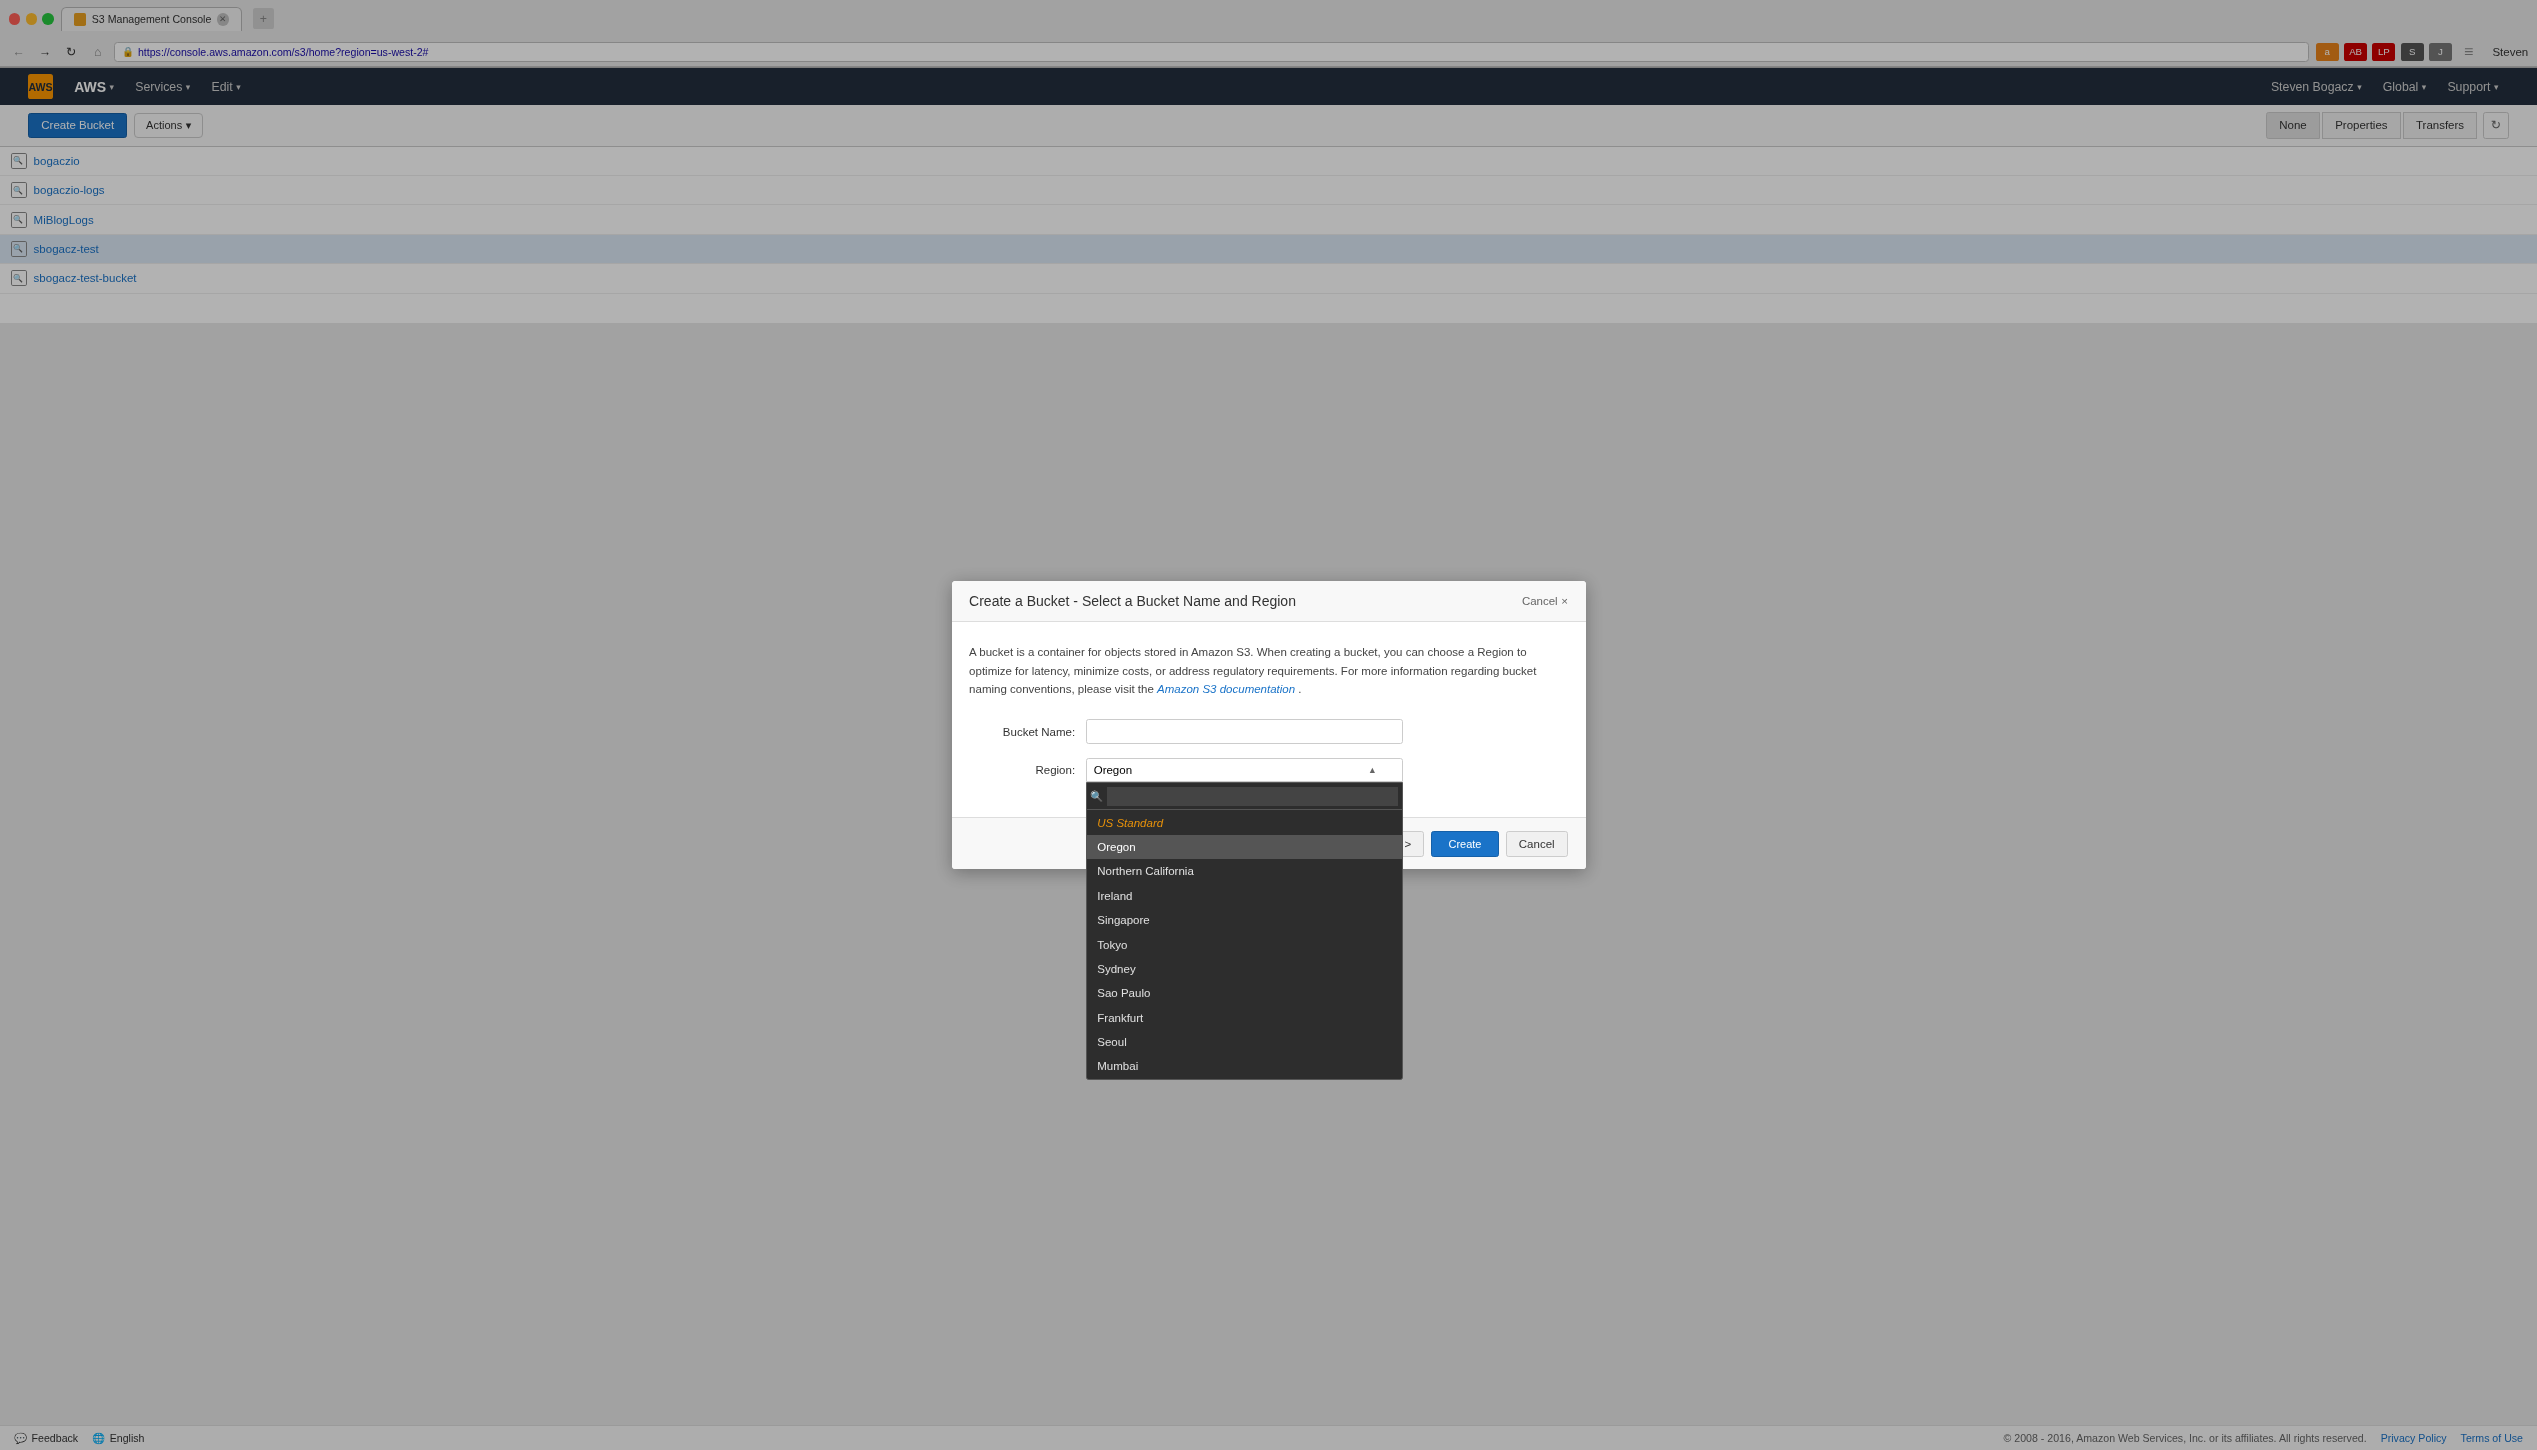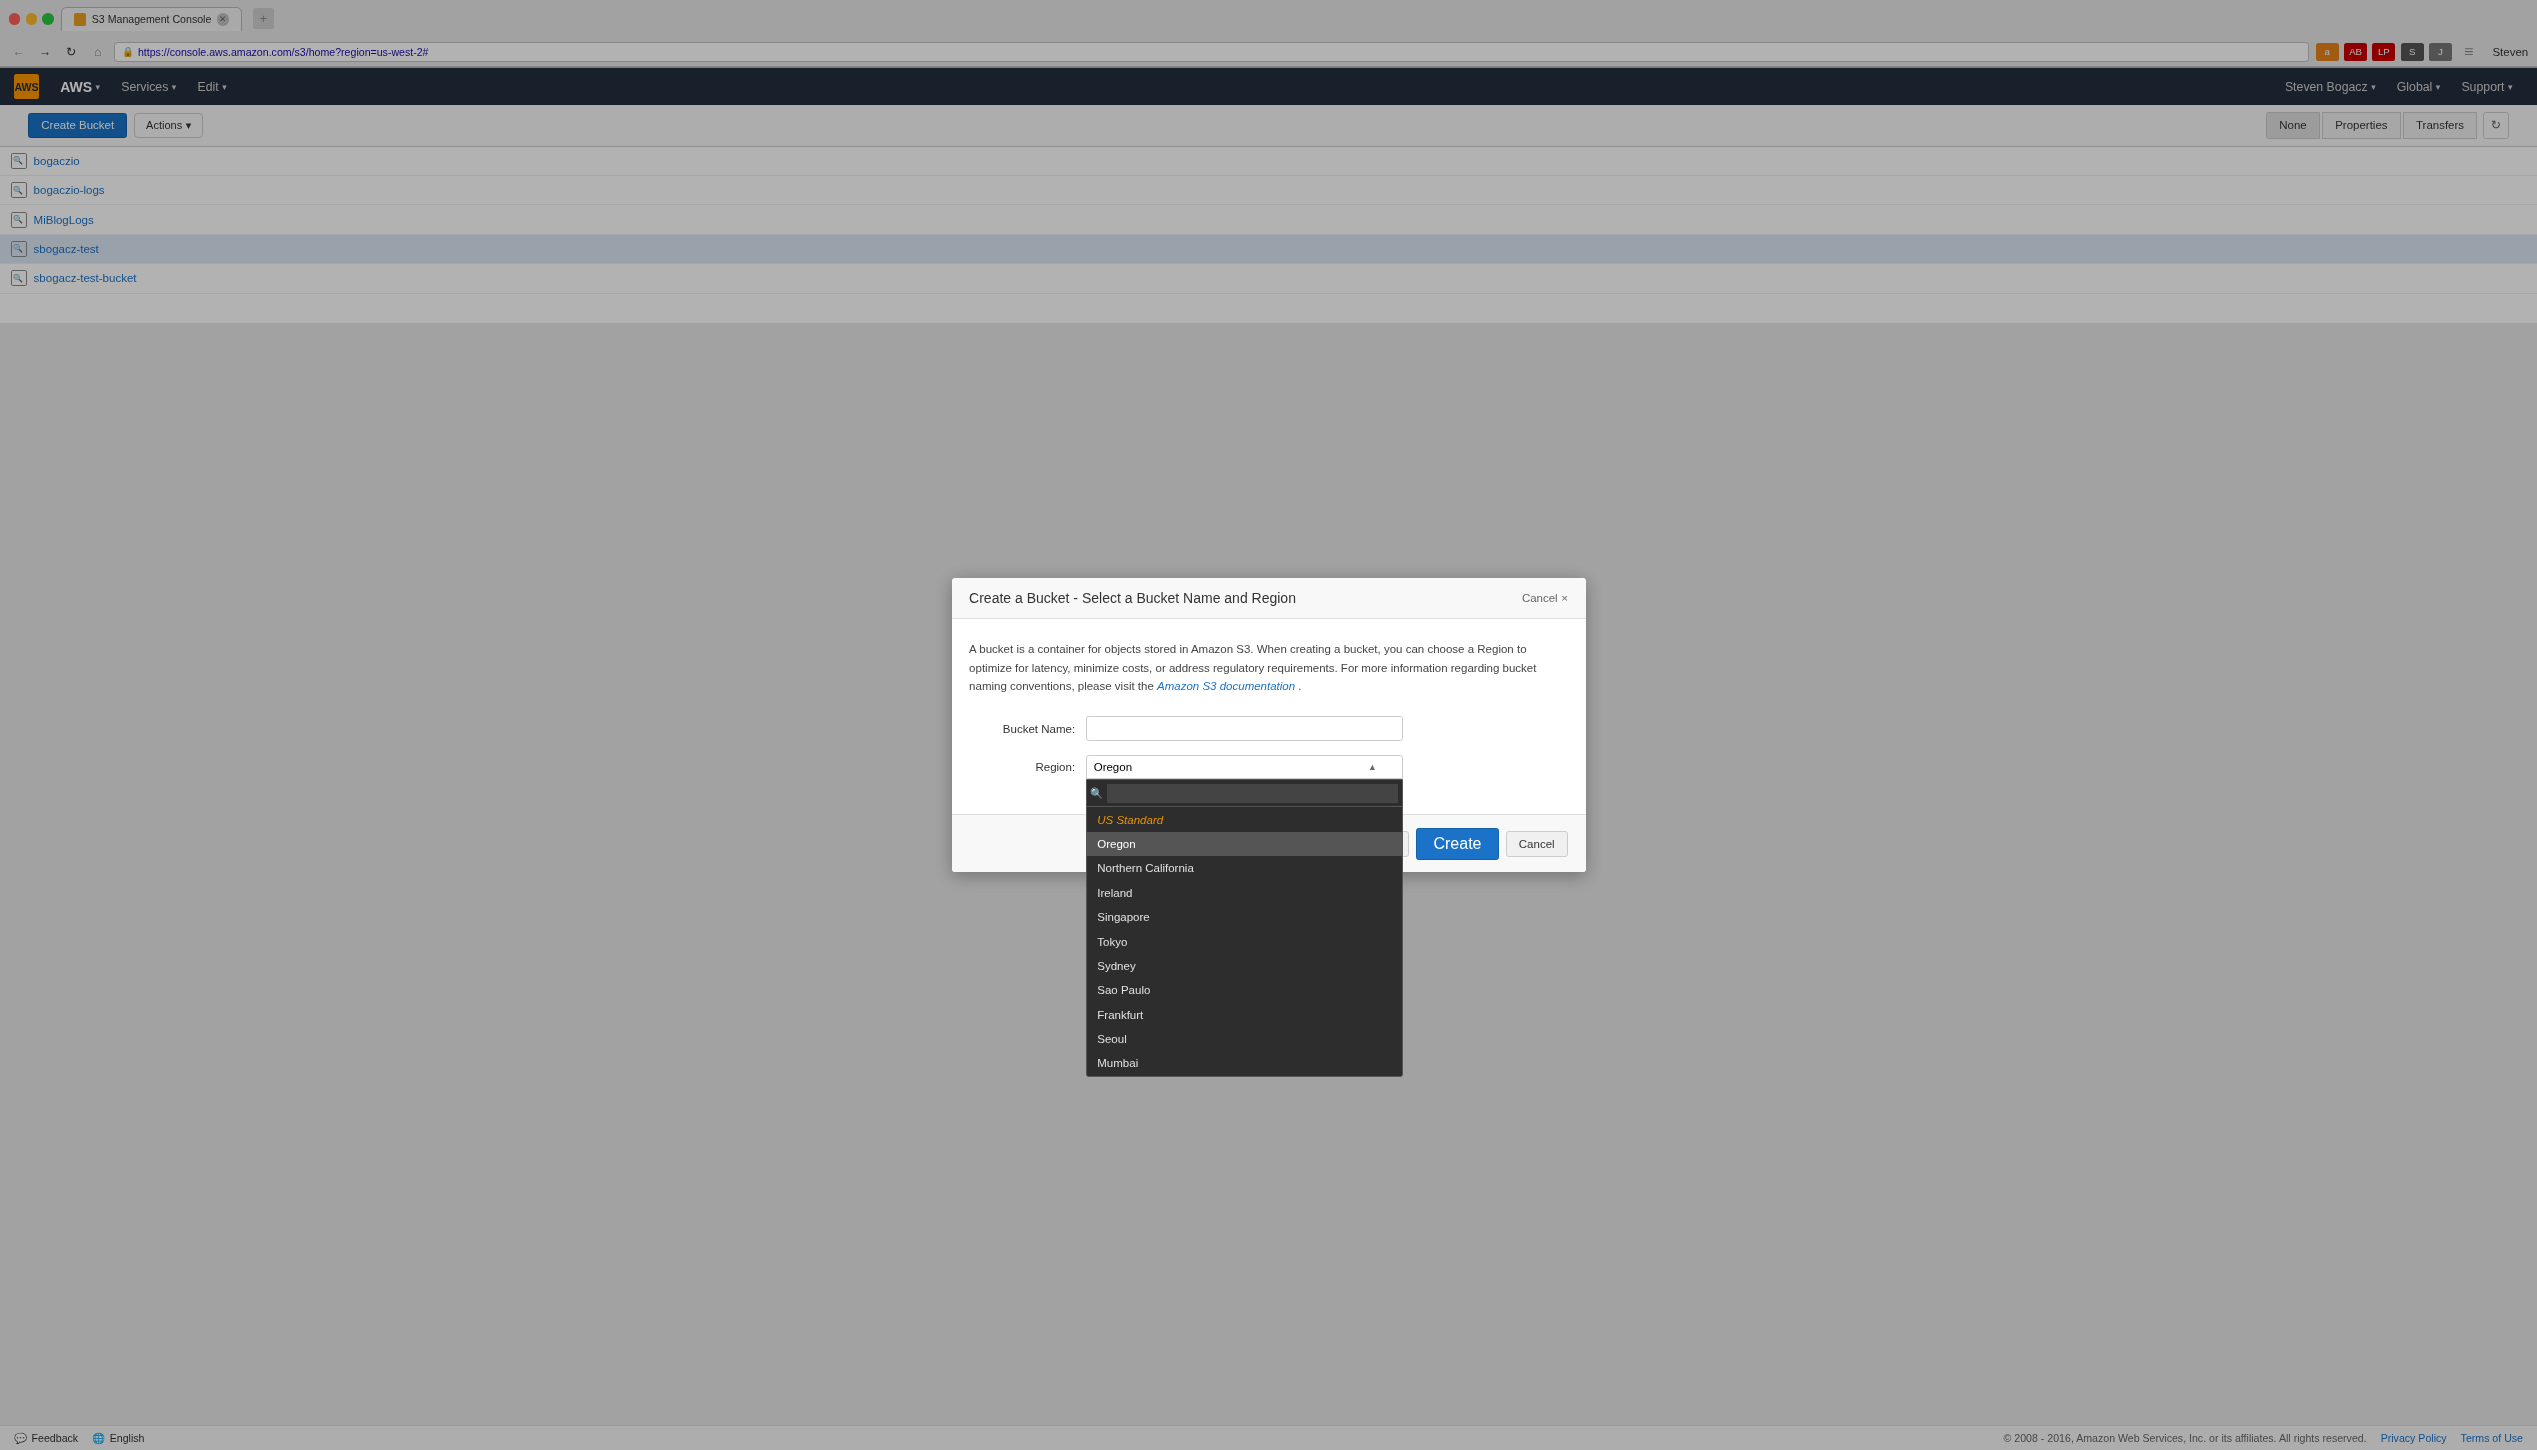--- a/index.html
+++ b/index.html
@@ -19,21 +19,21 @@
     .address-bar { display: flex; align-items: center; padding: 4.4px 8.8px; gap: 7px; background: #e8e8e8; border-bottom: 0.9px solid #c0c0c0; }
     .nav-btn { width: 19.4px; height: 19.4px; display: flex; align-items: center; justify-content: center; color: #888; font-size: 12.3px; cursor: pointer; background: none; border: none; }
     .nav-btn.active { color: #333; }
     .url-bar { flex: 1; display: flex; align-items: center; background: white; border: 0.9px solid #c0c0c0; border-radius: 3.5px; padding: 2.6px 7px; font-size: 10.6px; color: #333; gap: 3.5px; }
     .url-lock { color: #4a9c4a; font-size: 9.7px; }
     .url-text { color: #1a0dab; }
     .toolbar-icons { display: flex; gap: 5.3px; align-items: center; }
     .tb-icon { width: 23px; height: 17.6px; background: #888; border-radius: 2.6px; display: flex; align-items: center; justify-content: center; font-size: 9.7px; color: white; cursor: pointer; }
 
     
-    .aws-nav { background: #232f3e; color: white; display: flex; align-items: center; padding: 0 14px; height: 37px; }
+    .aws-nav { background: #232f3e; color: white; display: flex; align-items: center; padding: 0 28px; height: 37px; }
     .aws-logo { width: 25px; height: 25px; background: #ff9900; border-radius: 2.6px; display: flex; align-items: center; justify-content: center; font-size: 10.6px; font-weight: bold; color: #232f3e; margin-right: 10.6px; }
     .aws-nav-item { display: flex; align-items: center; gap: 3.5px; padding: 7px 10.6px; color: #d0d0d0; font-size: 12.3px; cursor: pointer; }
     .aws-nav-right { margin-left: auto; display: flex; align-items: center; }
     .caret { font-size: 8.8px; }
 
     
     .s3-toolbar { background: #f8f8f8; border-bottom: 0.9px solid #ccc; display: flex; align-items: center; padding: 7px 28px; gap: 7px; }
     .btn-create-bucket { background: #1a73c8; color: white; border: 0.9px solid #1560a8; padding: 5.3px 12.3px; border-radius: 2.6px; font-size: 11.5px; cursor: pointer; font-weight: 500; }
     .btn-actions { background: #f8f8f8; color: #333; border: 0.9px solid #ccc; padding: 5.3px 10.6px; border-radius: 4px; font-size: 11px; cursor: pointer; display: flex; align-items: center; gap: 3.5px; }
     .s3-toolbar-right { margin-left: auto; display: flex; gap: 1.8px; }
@@ -73,21 +73,21 @@
     .region-caret { font-size: 8.8px; color: #666; }
     .region-dropdown { position: absolute; top: 100%; left: 0; right: 0; background: #2d2d2d; border: 0.9px solid #555; z-index: 200; border-radius: 0 0 2.6px 2.6px; }
     .region-search { display: flex; align-items: center; padding: 3.5px; background: #2d2d2d; border-bottom: 0.9px solid #555; }
     .region-search-input { flex: 1; background: #444; border: none; color: white; padding: 3.5px 5.3px; font-size: 10.6px; outline: none; }
     .region-search-icon { color: #aaa; font-size: 10.6px; margin-right: 3.5px; }
     .region-option { padding: 6.2px 10.6px; font-size: 11.5px; color: #e0e0e0; cursor: pointer; }
     .region-option.highlighted { color: #e8920a; font-weight: 500; font-style: italic; }
     .region-option.active { background: #555; color: white; }
     .modal-footer { display: flex; align-items: center; justify-content: flex-end; padding: 12.3px 17.6px; border-top: 0.9px solid #ddd; gap: 7px; background: #f8f8f8; border-radius: 0 0 3.5px 3.5px; }
     .btn-setup-logging { background: #f0f0f0; border: 0.9px solid #ccc; padding: 6.2px 12.3px; border-radius: 2.6px; font-size: 11.5px; cursor: pointer; color: #333; }
-    .btn-create { background: #1a73c8; color: white; border: 0.9px solid #1560a8; padding: 6.2px 16px; border-radius: 2.6px; font-size: 16px; cursor: pointer; font-weight: 500; }
+    .btn-create { background: #1a73c8; color: white; border: 0.9px solid #1560a8; padding: 6.2px 16px; border-radius: 2.6px; font-size: 11px; cursor: pointer; font-weight: 500; }
     .btn-cancel-modal { background: #f0f0f0; border: 0.9px solid #ccc; padding: 6.2px 12.3px; border-radius: 2.6px; font-size: 11.5px; cursor: pointer; color: #333; }
 
     
     .footer { position: fixed; bottom: 0; left: 0; right: 0; background: #f8f8f8; border-top: 0.9px solid #ddd; display: flex; align-items: center; justify-content: space-between; padding: 5.3px 14px; font-size: 10.6px; color: #666; z-index: 50; }
     .footer-left { display: flex; align-items: center; gap: 14px; }
     .footer-right { display: flex; align-items: center; gap: 14px; }
     .footer-link { color: #1a73c8; text-decoration: none; cursor: pointer; }
     .feedback-btn { display: flex; align-items: center; gap: 4.4px; cursor: pointer; color: #333; }
 
     .page-wrapper { height: calc(100vh - 23px); overflow: hidden; display: flex; flex-direction: column; }

